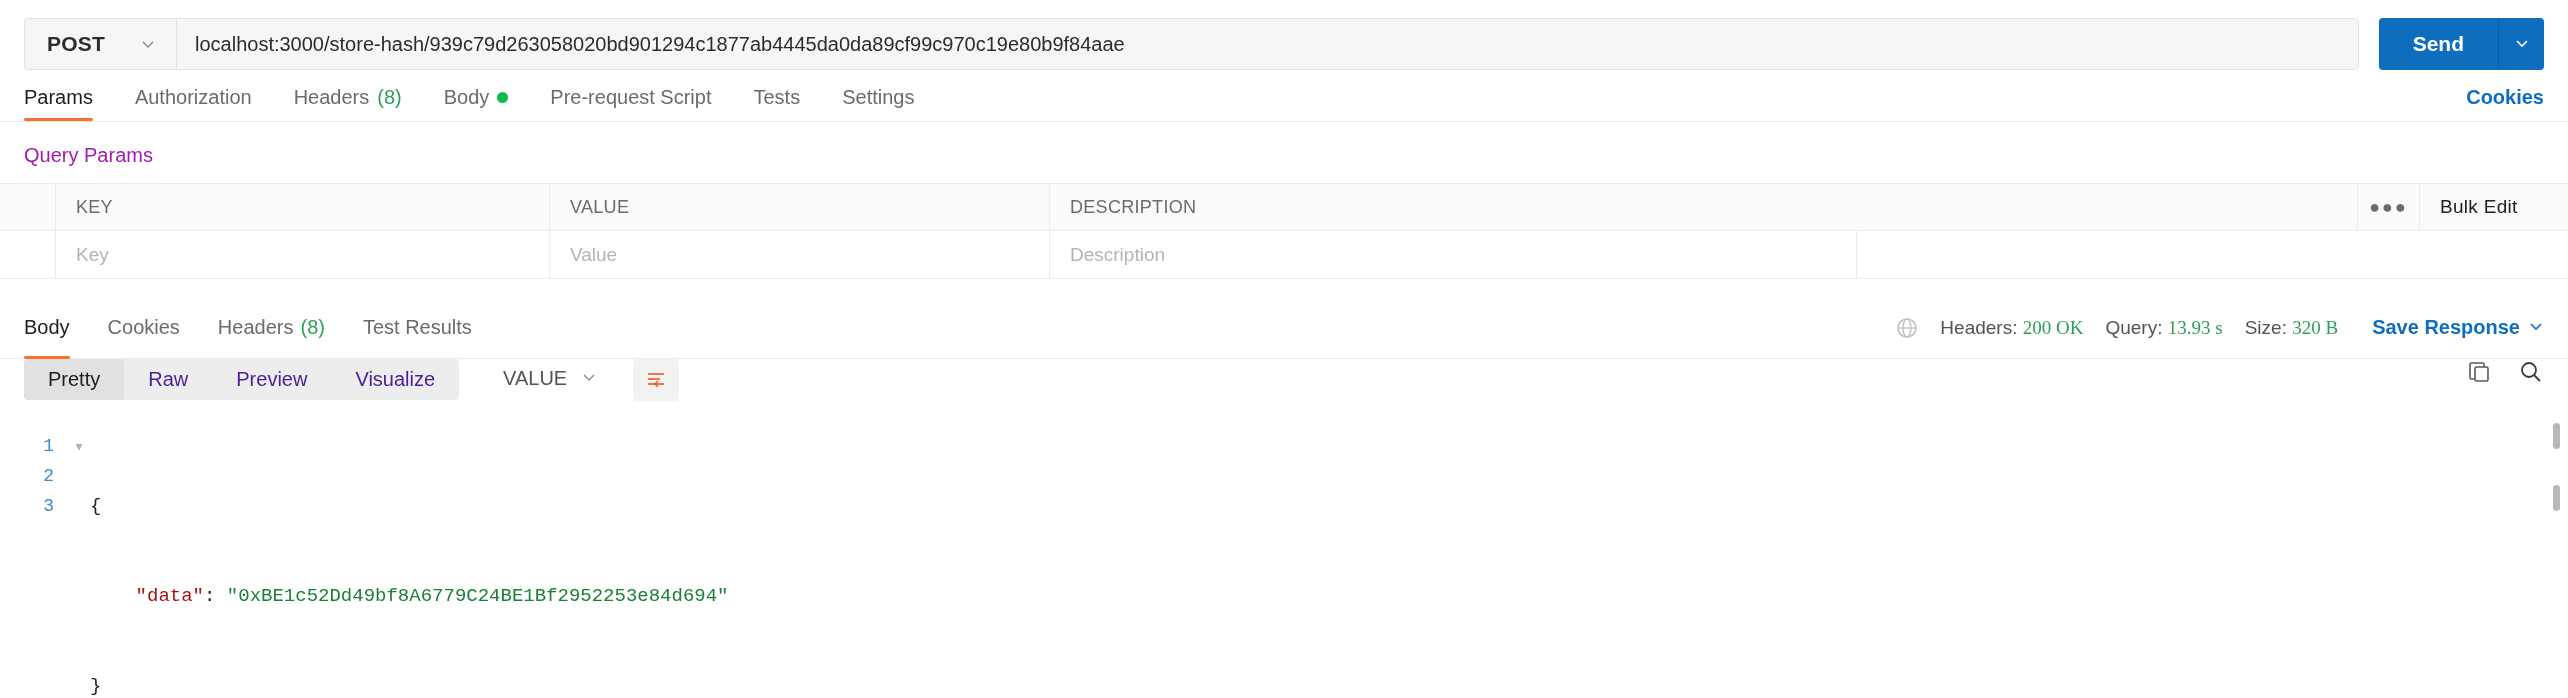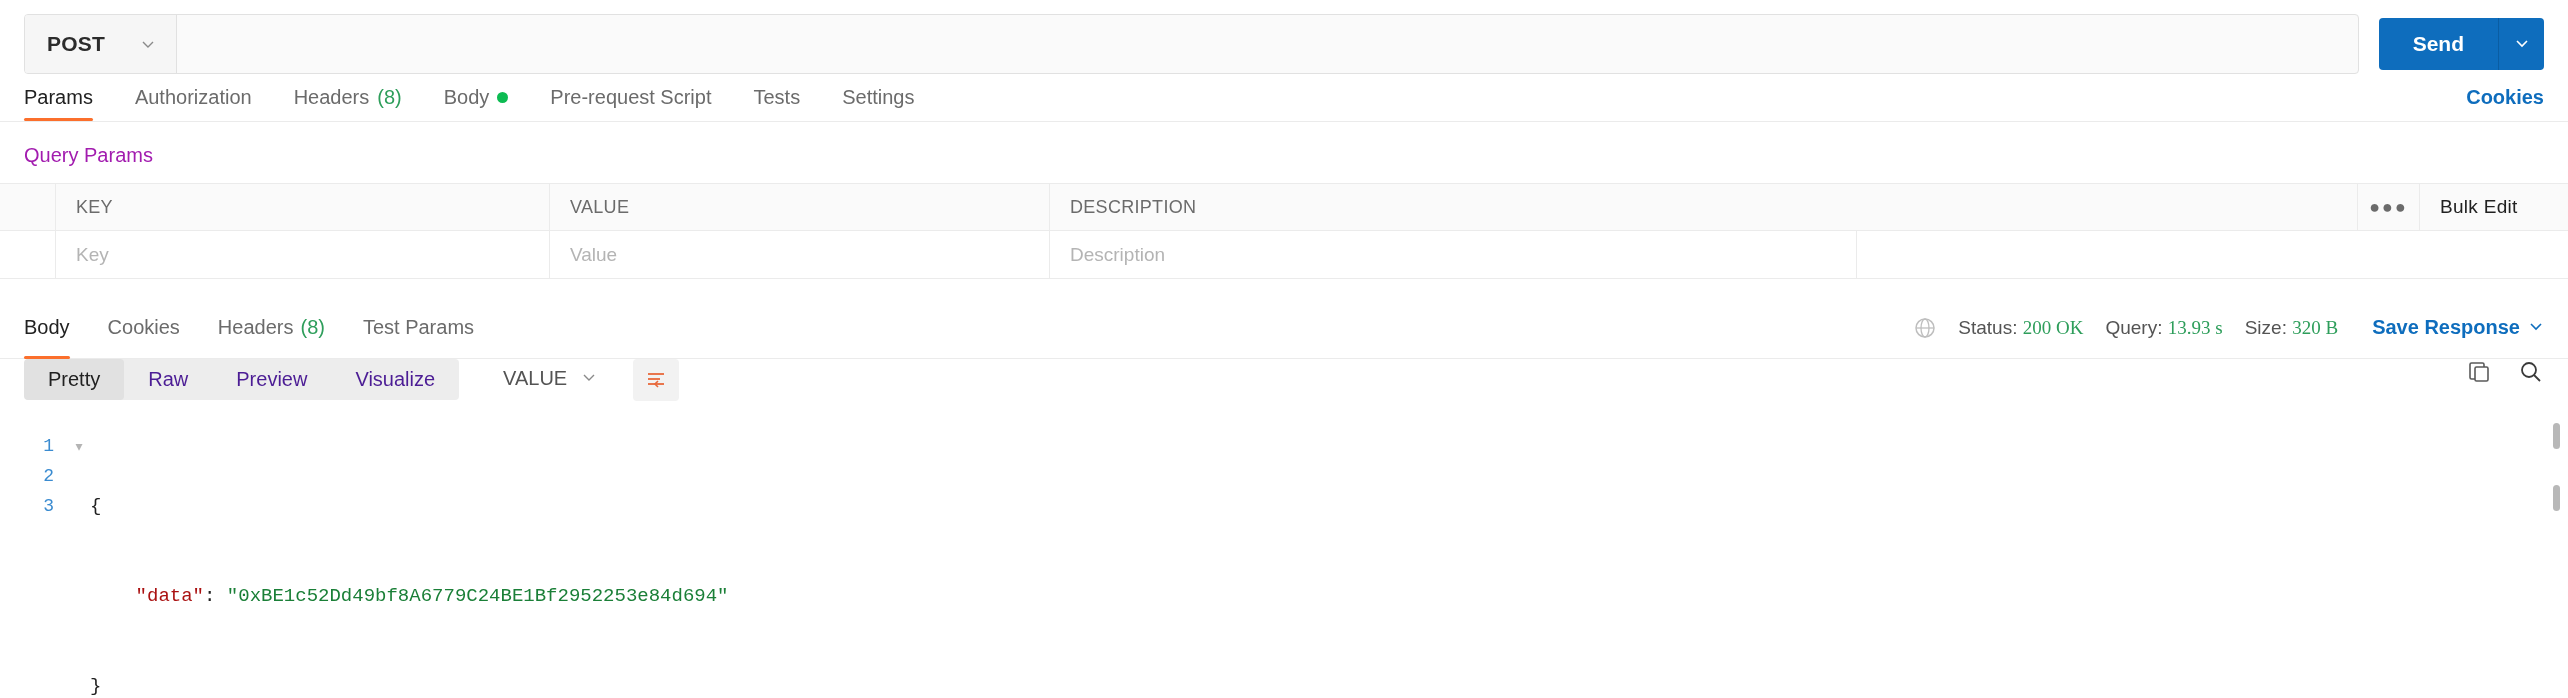--- a/index.html
+++ b/index.html
@@ -12,21 +12,21 @@
   }
   .app { width: 2568px; height: 698px; position: relative; background: #fff; overflow: hidden; }
 
   
   .url-row {
     display: flex; align-items: center;
     padding: 16px 24px 0 24px;
     height: 72px;
   }
   .url-combo {
-    display: flex; flex: 1 1 auto; height: 60px;
+    display: flex; flex: 1 1 auto; height: 52px;
     border: 1px solid #e1e1e1; border-radius: 4px; overflow: hidden;
     background: #fafafa;
   }
   .method-box {
     display: flex; align-items: center; justify-content: space-between;
     width: 152px; padding: 0 20px 0 22px;
     border-right: 1px solid #e1e1e1;
     background: #f6f6f6; cursor: pointer;
   }
   .method-label { font-size: 21px; font-weight: 700; color: #2c2c2c; letter-spacing: .2px; }
@@ -185,20 +185,21 @@
   <div class="url-row">
     <div class="url-combo">
       <div class="method-box">
         <span class="method-label">POST</span>
         <span class="chev">
           <svg viewBox="0 0 16 16" width="16" height="16">
               <path d="M3 6l5 5 5-5" fill="none" stroke="#8a8a8a" stroke-width="1.4"></path>
             </svg>
         </span>
       </div>
+      <div class="url-input" title="localhost:3000/store-hash/939c79d263058020bd901294c1877ab4445da0da89cf99c970c19e80b9f84aae">localhost:3000/store-hash/939c79d263058020bd901294c1877ab4445da0da89cf99c970c19e80b9f84aae</div>
     </div>
     <div class="send-group">
       <button class="send-btn">Send</button>
       <button class="send-caret">
         <span>
           <svg viewBox="0 0 16 16" width="16" height="16">
               <path d="M3 6l5 5 5-5" fill="none" stroke="#ffffff" stroke-width="1.6"></path>
             </svg>
         </span>
       </button>
@@ -257,33 +258,33 @@
       <span>Body</span>
     </div>
     <div class="retab">
       <span>Cookies</span>
     </div>
     <div class="retab">
       <span>Headers</span>
       <span class="badge-count">(8)</span>
     </div>
     <div class="retab">
-      <span>Test Params</span>
+      <span>Test Results</span>
     </div>
 
     <div class="resp-meta">
       <span class="globe-ic">
         <svg viewBox="0 0 22 22" width="22" height="22">
           <circle cx="11" cy="11" r="9" fill="none" stroke="#8a8a8a" stroke-width="1.5"></circle>
           <ellipse cx="11" cy="11" rx="4" ry="9" fill="none" stroke="#8a8a8a" stroke-width="1.3"></ellipse>
           <line x1="2" y1="11" x2="20" y2="11" stroke="#8a8a8a" stroke-width="1.3"></line>
         </svg>
       </span>
       <span class="meta-item">
-        <span>Status:</span>
+        <span>Headers:</span>
         <span class="v v-green">200 OK</span>
       </span>
       <span class="meta-item">
         <span>Query:</span>
         <span class="v v-green">13.93 s</span>
       </span>
       <span class="meta-item">
         <span>Size:</span>
         <span class="v v-green">320 B</span>
       </span>

